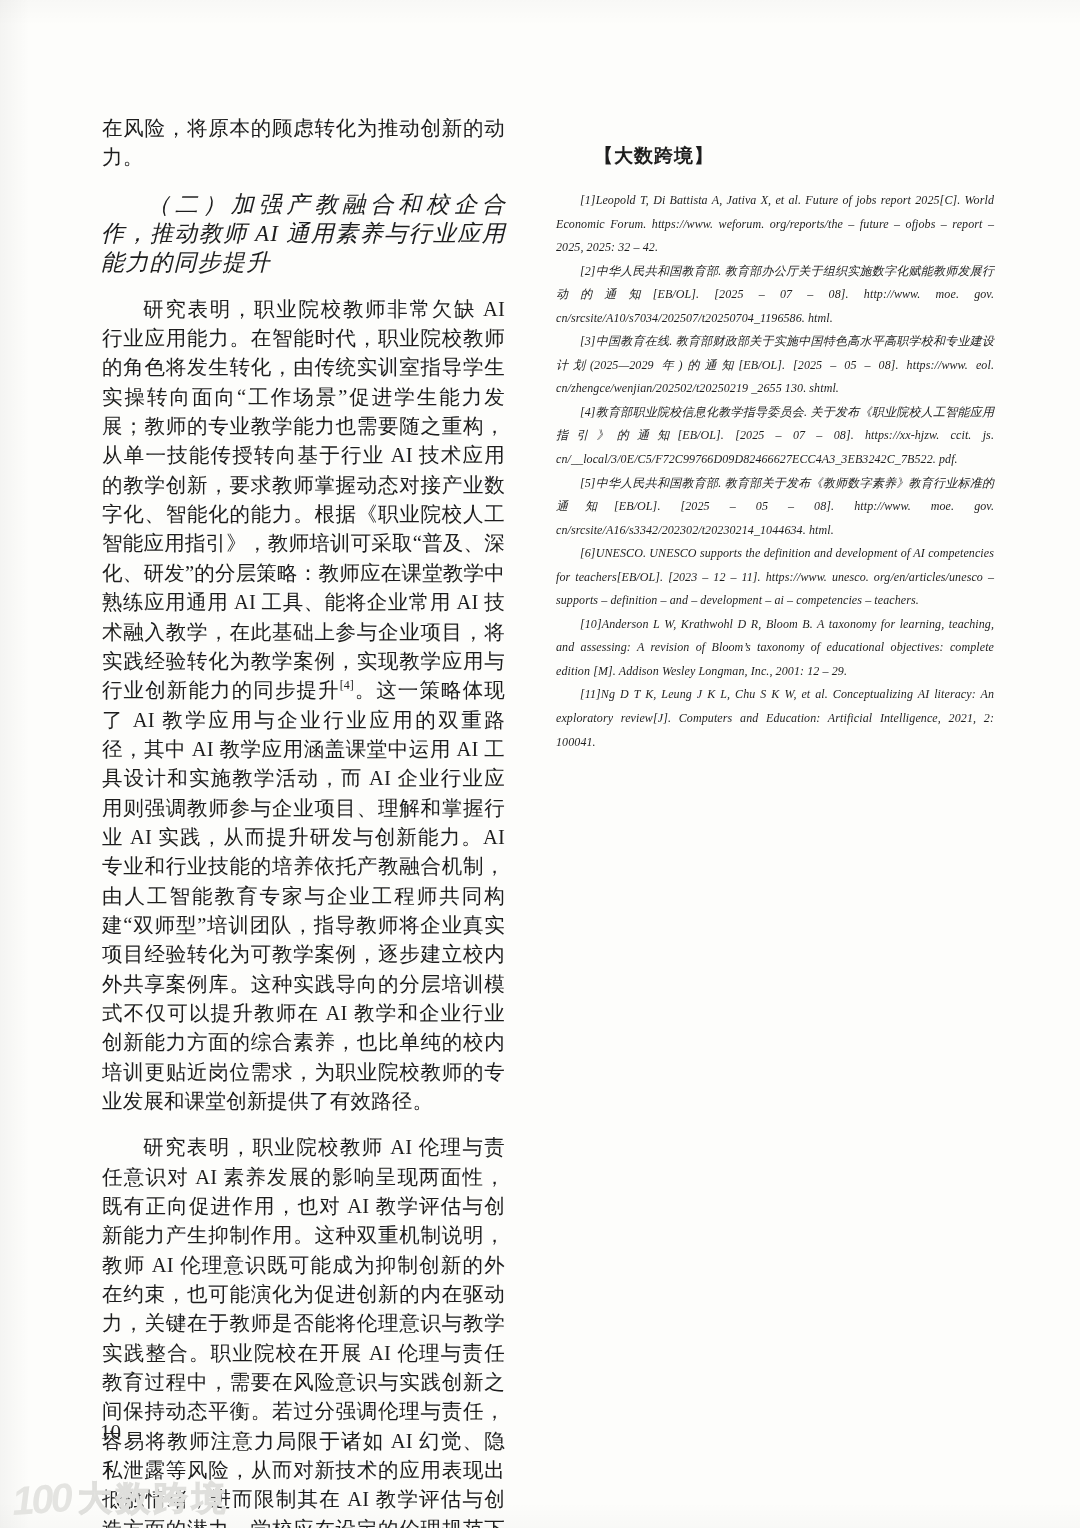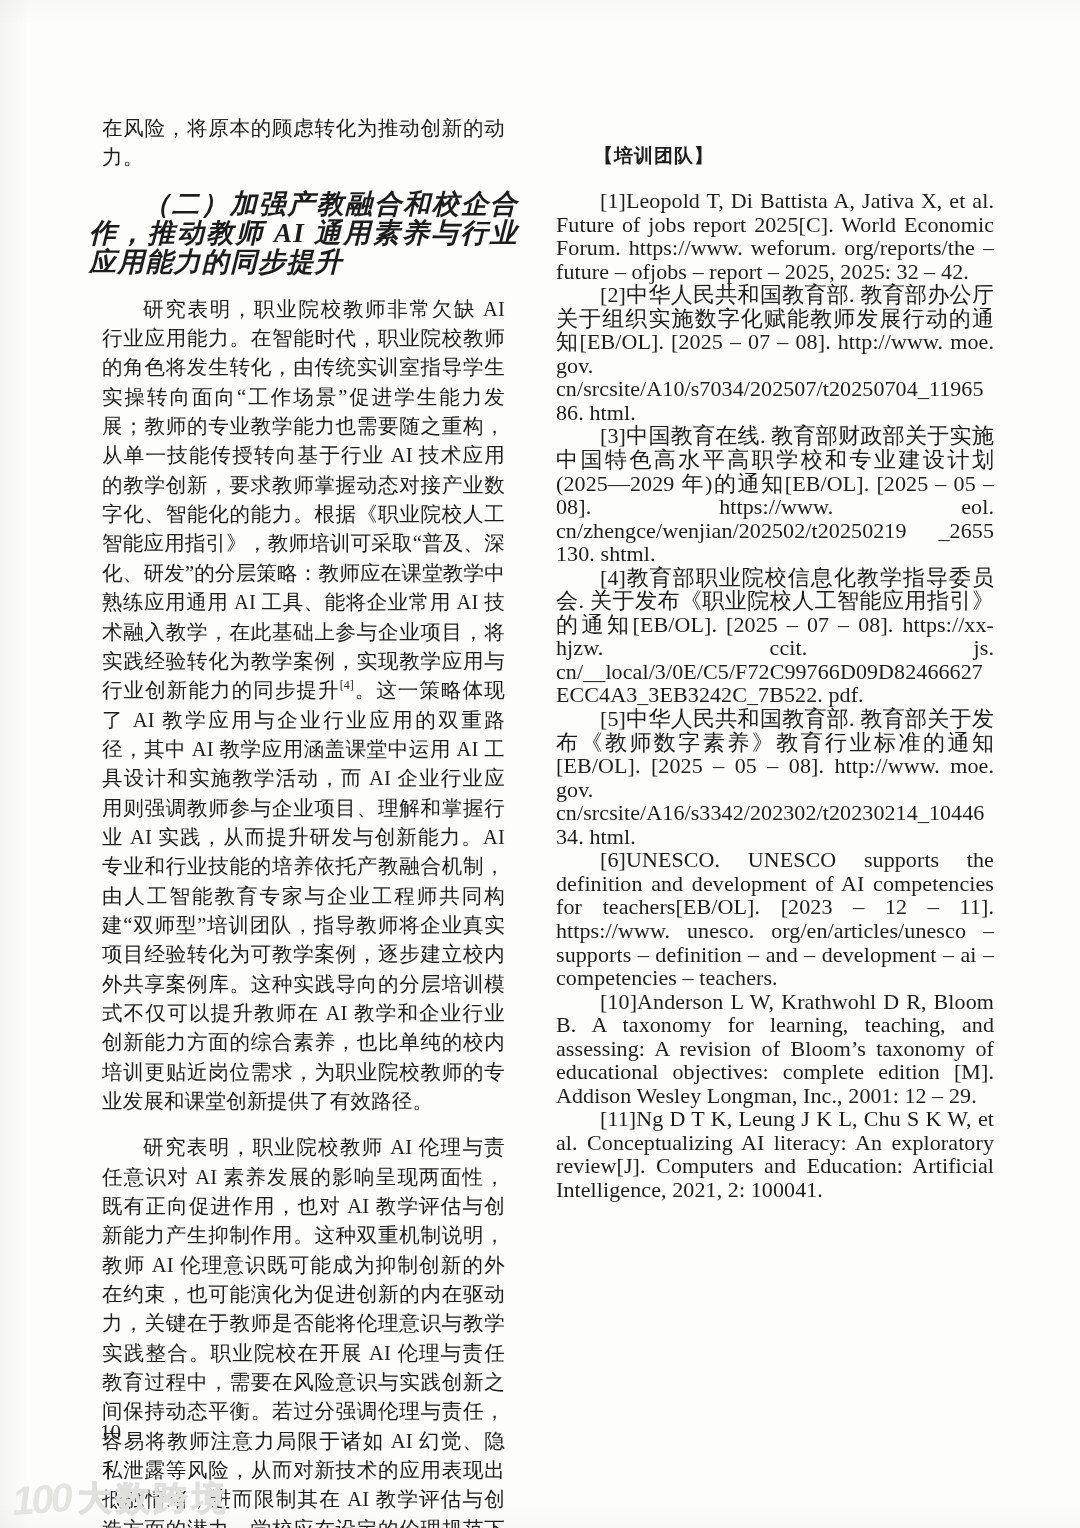--- a/index.html
+++ b/index.html
@@ -23,53 +23,54 @@
   .body-text{
     margin:17px;
     font-size:20.5px;
     line-height:29.35px;
     text-align:justify;
     text-indent:2em;
     letter-spacing:0.2px;
   }
   .no-indent{text-indent:0;}
   .section-heading{
-    margin:4px;
-    font-size:27px;
+    margin:16px;
+    font-size:23px;
     line-height:29.35px;
     text-align:justify;
     text-indent:2em;
     font-style:italic;
     letter-spacing:1.2px;
-    font-weight:700;
+    font-weight:400;
   }
   sup.ref-sup{
     font-size:12px;
     line-height:0;
     vertical-align:super;
     letter-spacing:0;
   }
   .ref-heading{
     margin:46px 0 20px 0;
     font-size:19px;
     font-weight:bold;
     text-indent:2em;
     font-family:"Liberation Sans","DejaVu Sans",sans-serif;
     letter-spacing:1px;
   }
   ul.references{
     margin:0;padding:0;list-style:none;
   }
   ul.references li{
-    font-size:22px;
+    font-size:12px;
     line-height:23.55px;
     text-align:justify;
     text-indent:2em;
     word-break:break-word;
     letter-spacing:0.1px;
+    font-style:italic;
   }
   .page-number{
     position:absolute;left:88px;top:1420px;
     font-size:21px;color:#222;margin-left:12px;
   }
   .watermark{
     position:absolute;left:12px;top:1476px;
     display:flex;align-items:center;gap:8px;
     color:#e4e4e1;
     font-family:"Liberation Sans","DejaVu Sans",sans-serif;
@@ -99,21 +100,21 @@
   <p class="section-heading">（二）加强产教融合和校企合作，推动教师 AI 通用素养与行业应用能力的同步提升</p>
 
   <p class="body-text"><span>研究表明，职业院校教师非常欠缺 AI 行业应用能力。在智能时代，职业院校教师的角色将发生转化，由传统实训室指导学生实操转向面向“工作场景”促进学生能力发展；教师的专业教学能力也需要随之重构，从单一技能传授转向基于行业 AI 技术应用的教学创新，要求教师掌握动态对接产业数字化、智能化的能力。根据《职业院校人工智能应用指引》，教师培训可采取“普及、深化、研发”的分层策略：教师应在课堂教学中熟练应用通用 AI 工具、能将企业常用 AI 技术融入教学，在此基础上参与企业项目，将实践经验转化为教学案例，实现教学应用与行业创新能力的同步提升</span><sup class="ref-sup">[4]</sup><span>。这一策略体现了 AI 教学应用与企业行业应用的双重路径，其中 AI 教学应用涵盖课堂中运用 AI 工具设计和实施教学活动，而 AI 企业行业应用则强调教师参与企业项目、理解和掌握行业 AI 实践，从而提升研发与创新能力。AI 专业和行业技能的培养依托产教融合机制，由人工智能教育专家与企业工程师共同构建“双师型”培训团队，指导教师将企业真实项目经验转化为可教学案例，逐步建立校内外共享案例库。这种实践导向的分层培训模式不仅可以提升教师在 AI 教学和企业行业创新能力方面的综合素养，也比单纯的校内培训更贴近岗位需求，为职业院校教师的专业发展和课堂创新提供了有效路径。</span></p>
 
 
   <p class="body-text"><span>研究表明，职业院校教师 AI 伦理与责任意识对 AI 素养发展的影响呈现两面性，既有正向促进作用，也对 AI 教学评估与创新能力产生抑制作用。这种双重机制说明，教师 AI 伦理意识既可能成为抑制创新的外在约束，也可能演化为促进创新的内在驱动力，关键在于教师是否能将伦理意识与教学实践整合。职业院校在开展 AI 伦理与责任教育过程中，需要在风险意识与实践创新之间保持动态平衡。若过分强调伦理与责任，容易将教师注意力局限于诸如 AI 幻觉、隐私泄露等风险，从而对新技术的应用表现出抵触情绪，进而限制其在 AI 教学评估与创造方面的潜力。学校应在设定的伦理规范下鼓励教师投入 AI 教学实践。正如 Daly 等所指出，在安全可控的环境中进行技术尝试，不仅能增强对 AI 的信任度，还能促进更具创新性的决策与教学实践</span><sup class="ref-sup">[24]</sup><span>。因此，职业院校教师培训不能仅停留在对潜在风险的防范，而应通过实践性研修环节，使教师在具体教学情境中逐步形成风</span></p>
 </div>
 
 <div class="col col-right">
 
-  <p class="ref-heading">【培训团队】</p>
+  <p class="ref-heading">【大数跨境】</p>
 
   <ul class="references">
     <li>[1]Leopold T, Di Battista A, Jativa X, et al. Future of jobs report 2025[C]. World Economic Forum. https://www. weforum. org/reports/the – future – ofjobs – report – 2025, 2025: 32 – 42.</li>
     <li>[2]中华人民共和国教育部. 教育部办公厅关于组织实施数字化赋能教师发展行动的通知[EB/OL]. [2025 – 07 – 08]. http://www. moe. gov. cn/srcsite/A10/s7034/202507/t20250704_1196586. html.</li>
     <li>[3]中国教育在线. 教育部财政部关于实施中国特色高水平高职学校和专业建设计划(2025—2029 年)的通知[EB/OL]. [2025 – 05 – 08]. https://www. eol. cn/zhengce/wenjian/202502/t20250219 _2655 130. shtml.</li>
     <li>[4]教育部职业院校信息化教学指导委员会. 关于发布《职业院校人工智能应用指引》的通知[EB/OL]. [2025 – 07 – 08]. https://xx-hjzw. ccit. js. cn/__local/3/0E/C5/F72C99766D09D82466627ECC4A3_3EB3242C_7B522. pdf.</li>
     <li>[5]中华人民共和国教育部. 教育部关于发布《教师数字素养》教育行业标准的通知[EB/OL]. [2025 – 05 – 08]. http://www. moe. gov. cn/srcsite/A16/s3342/202302/t20230214_1044634. html.</li>
     <li>[6]UNESCO. UNESCO supports the definition and development of AI competencies for teachers[EB/OL]. [2023 – 12 – 11]. https://www. unesco. org/en/articles/unesco – supports – definition – and – development – ai – competencies – teachers.</li>
     <li>[10]Anderson L W, Krathwohl D R, Bloom B. A taxonomy for learning, teaching, and assessing: A revision of Bloom’s taxonomy of educational objectives: complete edition [M]. Addison Wesley Longman, Inc., 2001: 12 – 29.</li>
     <li>[11]Ng D T K, Leung J K L, Chu S K W, et al. Conceptualizing AI literacy: An exploratory review[J]. Computers and Education: Artificial Intelligence, 2021, 2: 100041.</li>

